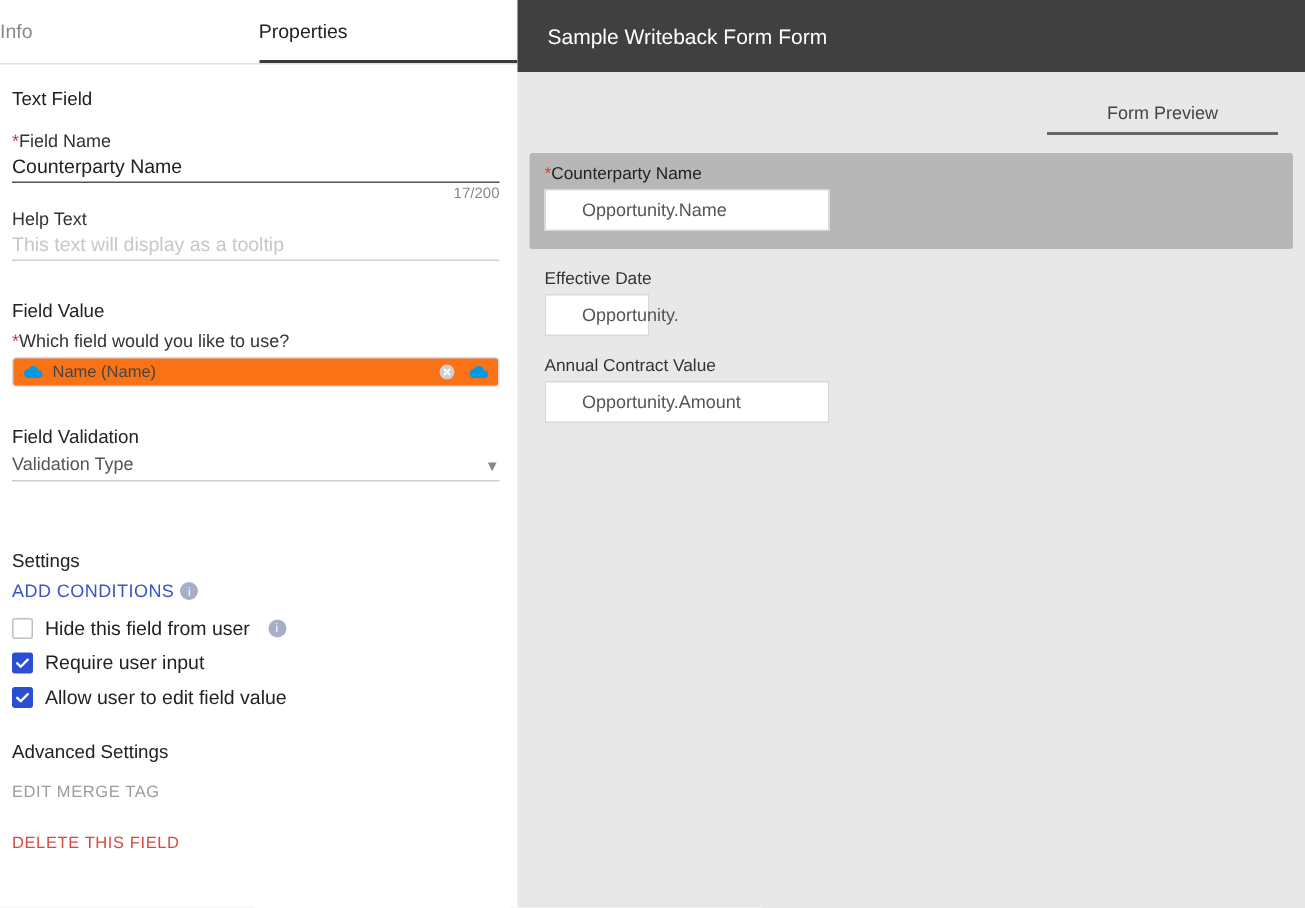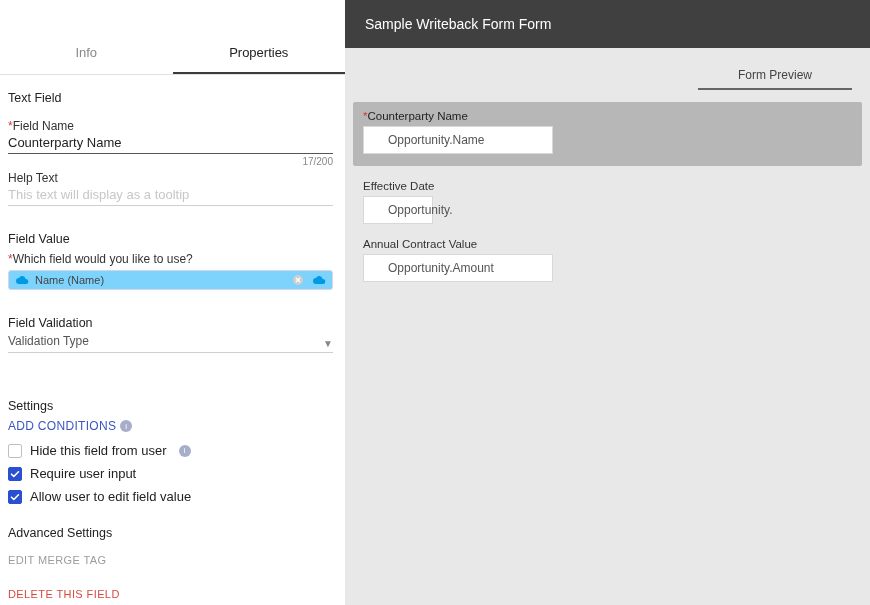--- a/index.html
+++ b/index.html
@@ -27,26 +27,25 @@
     display: flex;
     flex-direction: column;
   }
   
   .tabs {
     display: flex;
     border-bottom: 1px solid #e0e0e0;
   }
   .tab {
     flex: 1;
-    text-align: center;
+    text-align: left;
     padding: 13px 0 12px;
     font-size: 13px;
     color: #888;
     cursor: pointer;
-    margin-top: 32px;
   }
   .tab.active {
     color: #222;
     border-bottom: 2px solid #3b3b3b;
   }
   .left-body {
     padding: 12px 12px 0 8px;
   }
   .section-label {
     font-size: 12.5px;
@@ -107,21 +106,21 @@
   }
   .cbox.empty {
     border-color: #bfbfbf;
   }
   .cbox svg { display: block; }
   .sf-select {
     margin-top: 4px;
     display: flex;
     align-items: center;
     gap: 6px;
-    background: #7dd3fc;
+    background: #f97316;
     border: 1px solid #d5d5e4;
     border-radius: 3px;
     padding: 3px 6px;
     font-size: 11px;
     color: #444;
   }
   .sf-select .name { flex: 1; }
   .cloud { color: #0088d8; display:inline-flex; }
   .clear-icon { color:#aaa; display:inline-flex; margin-right:2px;}
   .val-select {

